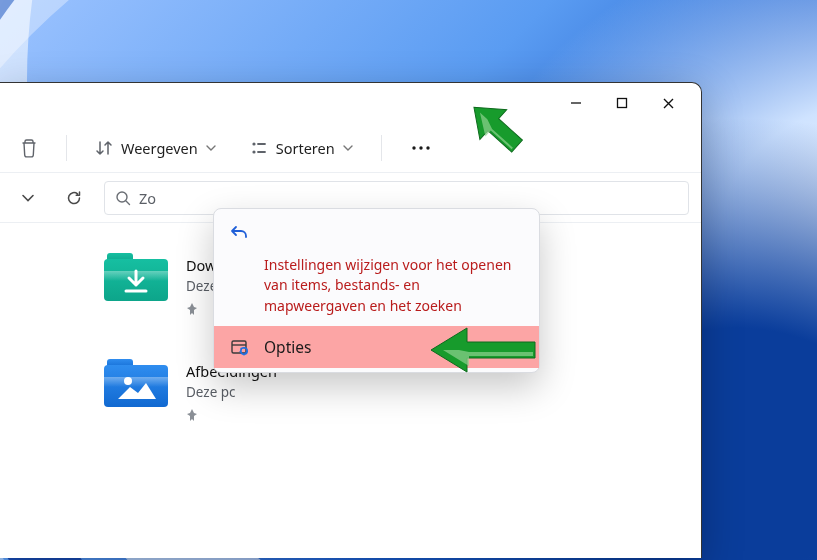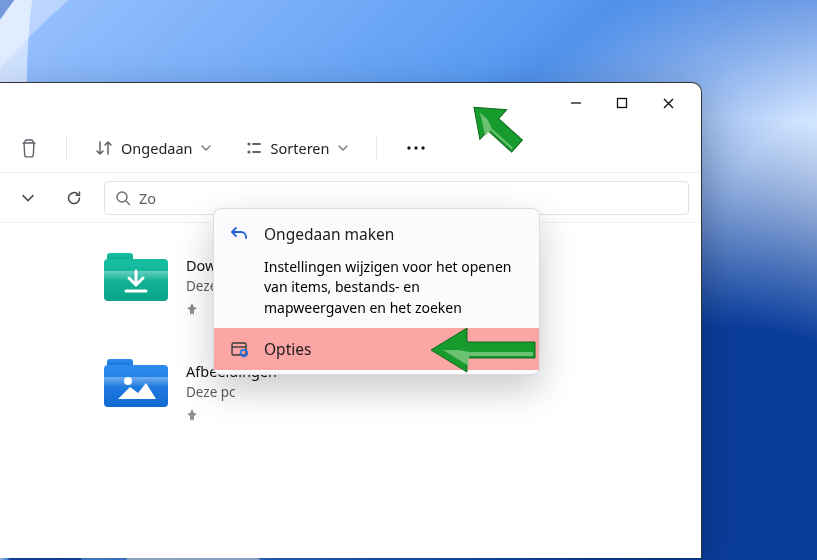--- a/index.html
+++ b/index.html
@@ -52,21 +52,21 @@
   .pin { color:#8a8f96; margin-top:4px; }
   
   .menu {
     position:absolute; left:213px; top:208px; width:327px;
     background:#fbfbfd; border:1px solid #dadce1; border-radius:8px;
     box-shadow: 0 14px 36px rgba(0,0,0,.22);
     padding:4px 0;
   }
   .menu-item { display:flex; align-items:center; gap:14px; padding:10px 16px; font-size:15.5px; color:#1b1b1b; }
   .menu-item.hover { background:#fca5a5; }
-  .menu-desc { padding:2px 16px 10px 50px; font-size:14px; color:#000000; line-height:1.45; }
+  .menu-desc { padding:2px 16px 10px 50px; font-size:14px; color:#b91c1c; line-height:1.45; }
   
   .arrow { position:absolute; }
   .arrow svg { display:block; }
   .shine { fill:#8fd28f; }
   .arrbody { fill:#179b2c; stroke:#0e6a1d; stroke-width:1; }
 </style>
 </head>
 <body>
 
 <div class="wallpaper">
@@ -100,21 +100,21 @@
     <div class="tool" title="Verwijderen">
       <svg width="18" height="20" viewBox="0 0 18 20">
           <path d="M3 5h12M5 5V3.5A1.5 1.5 0 016.5 2h5A1.5 1.5 0 0113 3.5V5m-9 0 .7 12a2 2 0 002 1.9h4.6a2 2 0 002-1.9L14 5" fill="none" stroke="#5f636a" stroke-width="1.4" stroke-linecap="round"></path>
         </svg>
     </div>
     <div class="sep"></div>
     <div class="tool">
       <svg width="18" height="18" viewBox="0 0 18 18">
           <path d="M5 3v12m0 0-3-3m3 3 3-3M13 15V3m0 0-3 3m3-3 3 3" fill="none" stroke="#5f636a" stroke-width="1.5" stroke-linecap="round" stroke-linejoin="round"></path>
         </svg>
-      <span>Ongedaan</span>
+      <span>Weergeven</span>
       <svg width="10" height="10" viewBox="0 0 10 10">
           <path d="M1 3l4 4 4-4" fill="none" stroke="#777" stroke-width="1.4" stroke-linecap="round"></path>
         </svg>
     </div>
     <div class="tool">
       <svg width="18" height="18" viewBox="0 0 18 18">
           <circle cx="4" cy="5" r="1.6" fill="#5f636a"></circle>
           <circle cx="4" cy="13" r="1.6" fill="#5f636a"></circle>
           <path d="M8 5h7M8 13h7" stroke="#5f636a" stroke-width="1.8" stroke-linecap="round"></path>
         </svg>
@@ -194,21 +194,20 @@
       </div>
     </div>
   </div>
 </div>
 
 <div class="menu">
   <div class="menu-item">
     <svg width="20" height="20" viewBox="0 0 20 20">
         <path d="M6 4 2 8l4 4M2 8h9a5 5 0 015 5v1" fill="none" stroke="#1f5fd8" stroke-width="1.8" stroke-linecap="round" stroke-linejoin="round"></path>
       </svg>
-    <span>Ongedaan maken</span>
   </div>
   <div class="menu-desc">Instellingen wijzigen voor het openen van items, bestands- en mapweergaven en het zoeken</div>
   <div class="menu-item hover">
     <svg width="20" height="20" viewBox="0 0 20 20">
       <rect x="2" y="4" width="14" height="12" rx="1.5" fill="none" stroke="#3a3a3a" stroke-width="1.4"></rect>
       <path d="M2 8h14" stroke="#3a3a3a" stroke-width="1.4"></path>
       <circle cx="14" cy="14" r="3.2" fill="none" stroke="#1f6fe0" stroke-width="1.6"></circle>
       <path d="M14 11.5v-1m0 8v-1m2.5-3h1m-8 0h1m4.3-2.8.8-.8m-5 5 .8-.8m0-3.4-.8-.8m5 5-.8-.8" stroke="#1f6fe0" stroke-width="1.2"></path>
     </svg>
     <span>Opties</span>

